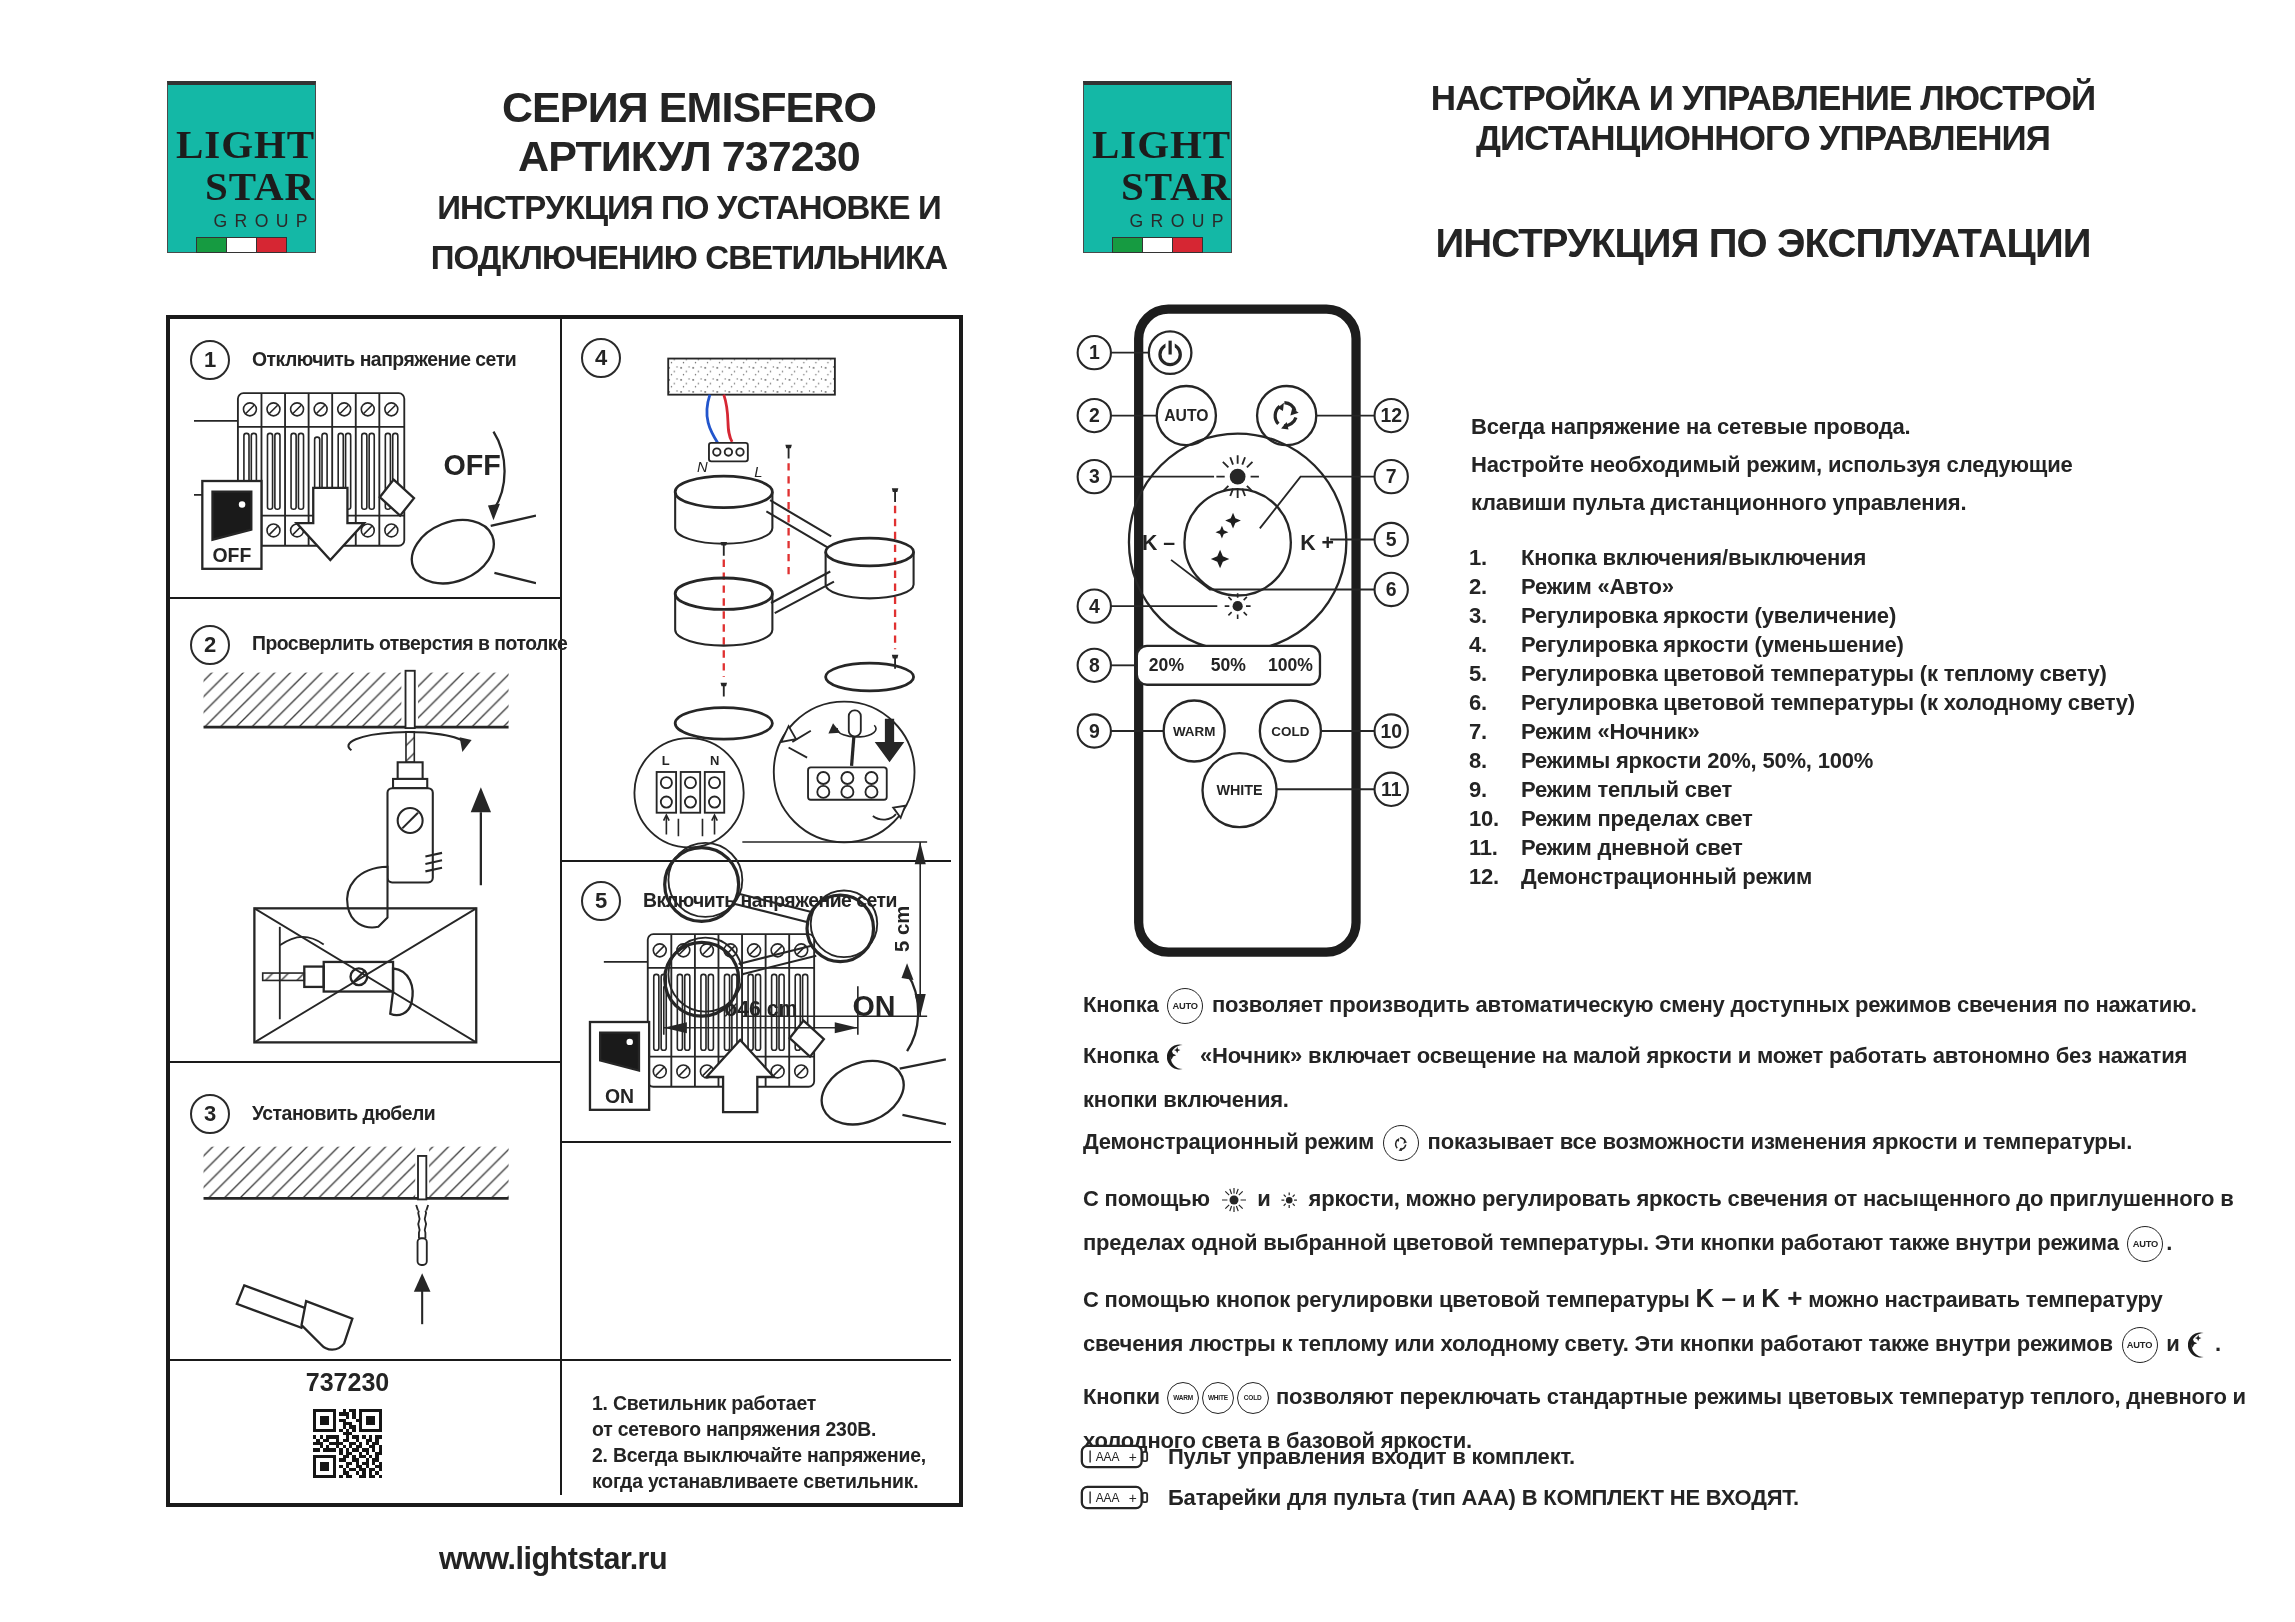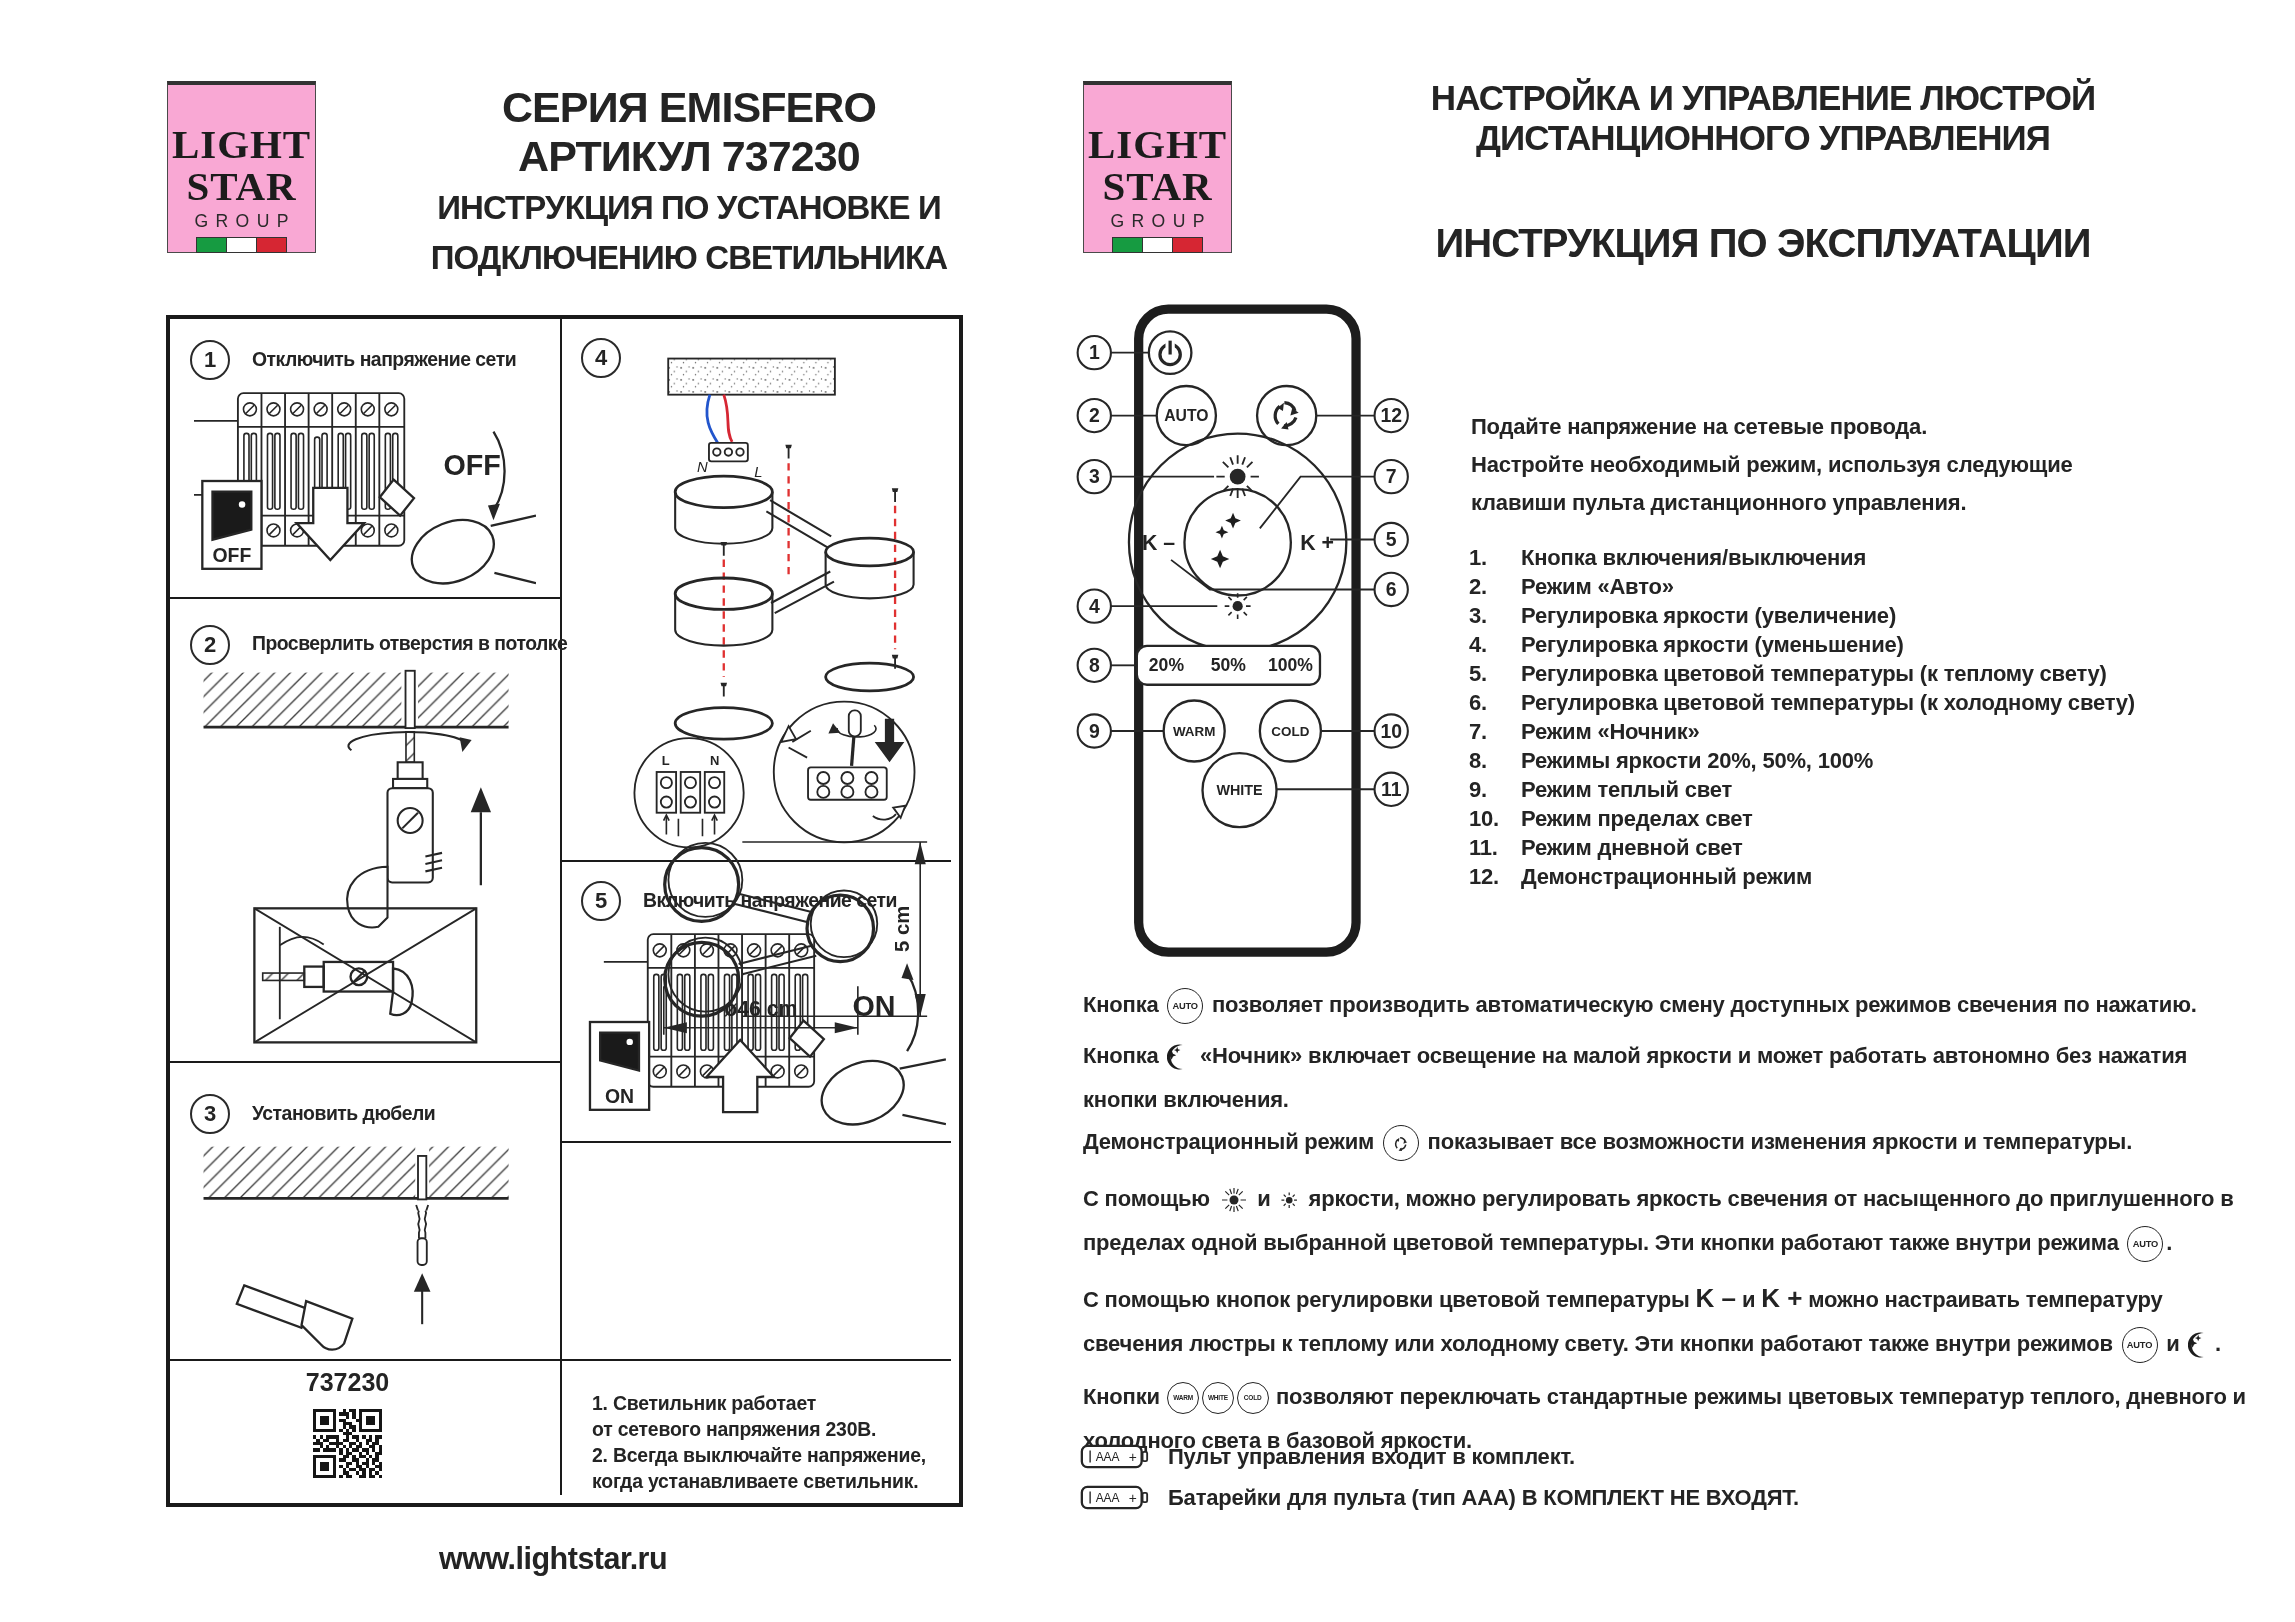--- a/index.html
+++ b/index.html
@@ -1,21 +1,21 @@
 <!DOCTYPE html>
 <html style="font-size:7.4px"><head>
 <meta charset="utf-8">
 <style>
   html,body{margin:0;padding:0;background:#fff;}
   body{font-family:"Liberation Sans",sans-serif;color:#242424;}
   #page{position:relative;width:2295px;height:1623px;background:#fff;overflow:hidden;}
   .abs{position:absolute;}
   .ctr{text-align:center;}
   
-  .logo-box{width:147px;height:167px;border:1.9px solid #4a4a4a;border-top:4.6px solid #333;background:#f9a8d4;text-align:center;}
+  .logo-box{width:147px;height:167px;border:1.9px solid #4a4a4a;border-top:4.6px solid #333;background:#14b8a6;text-align:right;}
   .logo-word{font-family:"Liberation Serif",serif;font-weight:bold;font-size:41px;line-height:42px;letter-spacing:0.9px;color:#1c1c1c;}
   .logo-group{font-family:"Liberation Sans",sans-serif;font-size:17.6px;letter-spacing:7.4px;color:#2a2a2a;margin-top:3.7px;text-indent:7.4px;}
   .flag{display:flex;width:91px;height:15.7px;margin:5.6px auto 0 auto;}
   .flag div{flex:1;border:1.4px solid #333;}
   .flag .g{background:#169b41;border-right:none;}
   .flag .w{background:#fff;}
   .flag .r{background:#d62633;border-left:none;}
   
   .lt1{font-size:43px;font-weight:bold;letter-spacing:-0.9px;}
   .lt2{font-size:33px;font-weight:bold;letter-spacing:-0.9px;}
@@ -983,21 +983,21 @@
           <text x="688" y="940" dy="0.35em" font-size="42" font-weight="bold" fill="#242424" text-anchor="middle">10</text>
         </g>
       <g>
           <circle cx="688" cy="1066" r="36" stroke="#262626" stroke-width="4.5" fill="#fff"></circle>
           <text x="688" y="1066" dy="0.35em" font-size="42" font-weight="bold" fill="#242424" text-anchor="middle">11</text>
         </g>
     </g>
   </svg>
 
   <div class="abs intro" style="left:1471px;top:408px;">
-    <div>Подайте напряжение на сетевые провода.</div>
+    <div>Всегда напряжение на сетевые провода.</div>
     <div>Настройте необходимый режим, используя следующие</div>
     <div>клавиши пульта дистанционного управления.</div>
   </div>
 
   <div class="abs" style="left:1469px;top:545px;">
     <div class="list-item">
         <span class="num">1.</span>
         <span>Кнопка включения/выключения</span>
       </div>
     <div class="list-item">

